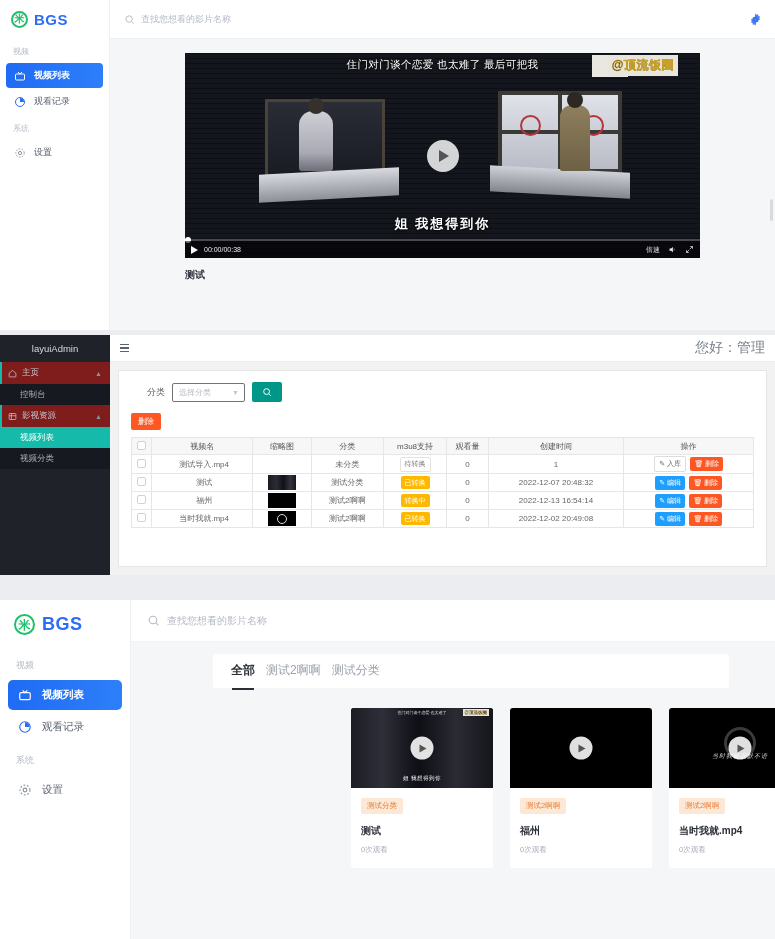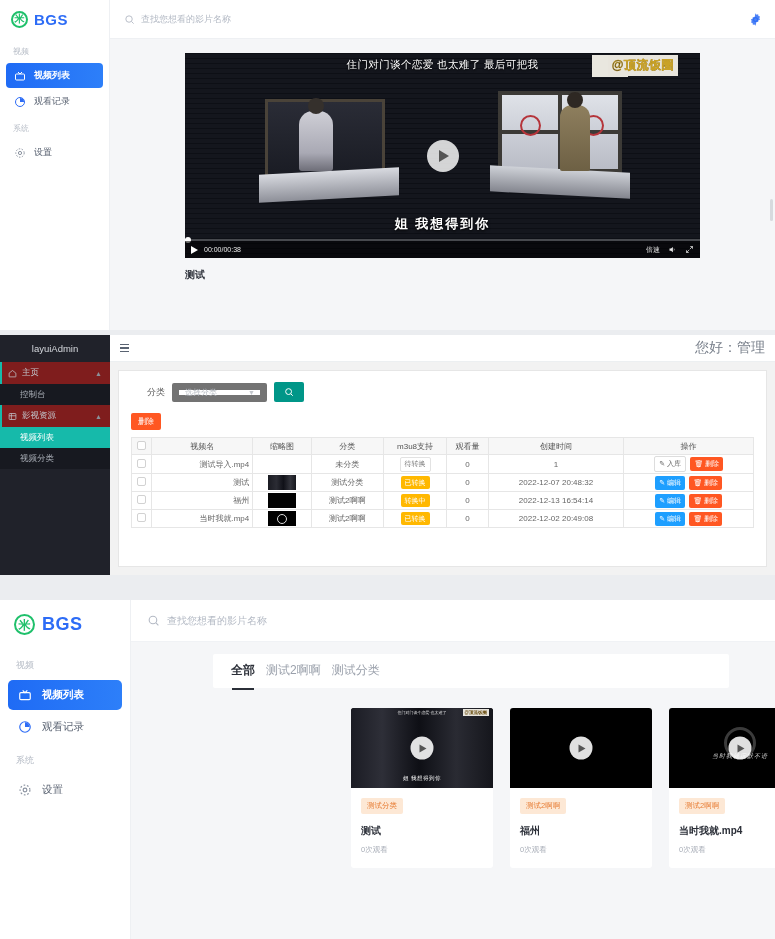--- a/index.html
+++ b/index.html
@@ -160,21 +160,21 @@
     height: 27px; background: #fff; display: flex; align-items: center;
     padding: 0 10px; border-bottom: 1px solid #eceff1;
   }
   .burger { display: flex; flex-direction: column; gap: 2px; cursor: pointer; }
   .burger i { display: block; width: 9px; height: 1.4px; background: #5a6372; }
   .ad-hello { margin-left: auto; font-size: 14px; color: #7a818c; }
   .ad-card { background: #fff; margin: 8px; border: 1px solid #e6e6e6; flex: 1; }
   .filter-row { display: flex; align-items: center; gap: 7px; padding: 11px 12px 11px 28px; }
   .filter-label { font-size: 9px; color: #555; }
   .sel {
-    width: 95px; height: 19px; border: 7px solid #737373; border-radius: 2px;
+    width: 73px; height: 19px; border: 1px solid #737373; border-radius: 2px;
     display: flex; align-items: center; padding: 0 6px; font-size: 8px; color: #b4b9c0;
     background: #fff; position: relative; cursor: pointer;
   }
   .sel .ca { position: absolute; right: 5px; color: #c2c6cc; font-size: 7px; }
   .btn-search {
     width: 30px; height: 20px; background: #009688; border-radius: 2px;
     display: flex; align-items: center; justify-content: center; cursor: pointer;
   }
   .btn-search svg { width: 10px; height: 10px; }
   .btn-del-top {
@@ -183,21 +183,21 @@
   }
   table.tbl { width: calc(100% - 24px); margin: 0 12px; border-collapse: collapse; }
   table.tbl th {
     background: #f7f7f7; border: 1px solid #e6e6e6; height: 17px;
     font-size: 8px; font-weight: normal; color: #555;
   }
   table.tbl td {
     border: 1px solid #e6e6e6; height: 18px; font-size: 8px; color: #666;
     text-align: center; padding: 1px 3px;
   }
-  table.tbl td.left { text-align: right; padding-left: 7px; margin-top: 40px; }
+  table.tbl td.left { text-align: center; padding-left: 7px; margin-top: 40px; }
   .ckbox { width: 9px; height: 9px; border: 1px solid #d2d2d2; border-radius: 2px; display: inline-block; background:#fff; cursor:pointer; }
   .thumb { width: 28px; height: 15px; background: #000; display: inline-block; vertical-align: middle; position: relative; overflow:hidden;}
   .thumb.sc { background:
       linear-gradient(90deg, #1a1b22 0%, #2b2c34 30%, #101118 55%, #33343c 80%, #17181e 100%); }
   .thumb.ring:after {
     content:""; position:absolute; left:50%; top:50%; transform:translate(-50%,-50%);
     width:8px; height:8px; border-radius:50%; border: 1.5px solid #ddd;
   }
   .badge { font-size: 7px; padding: 1.5px 4px; border-radius: 2px; display: inline-block; }
   .badge.pending { background: #fff; border: 1px solid #e2e2e2; color: #777; }

